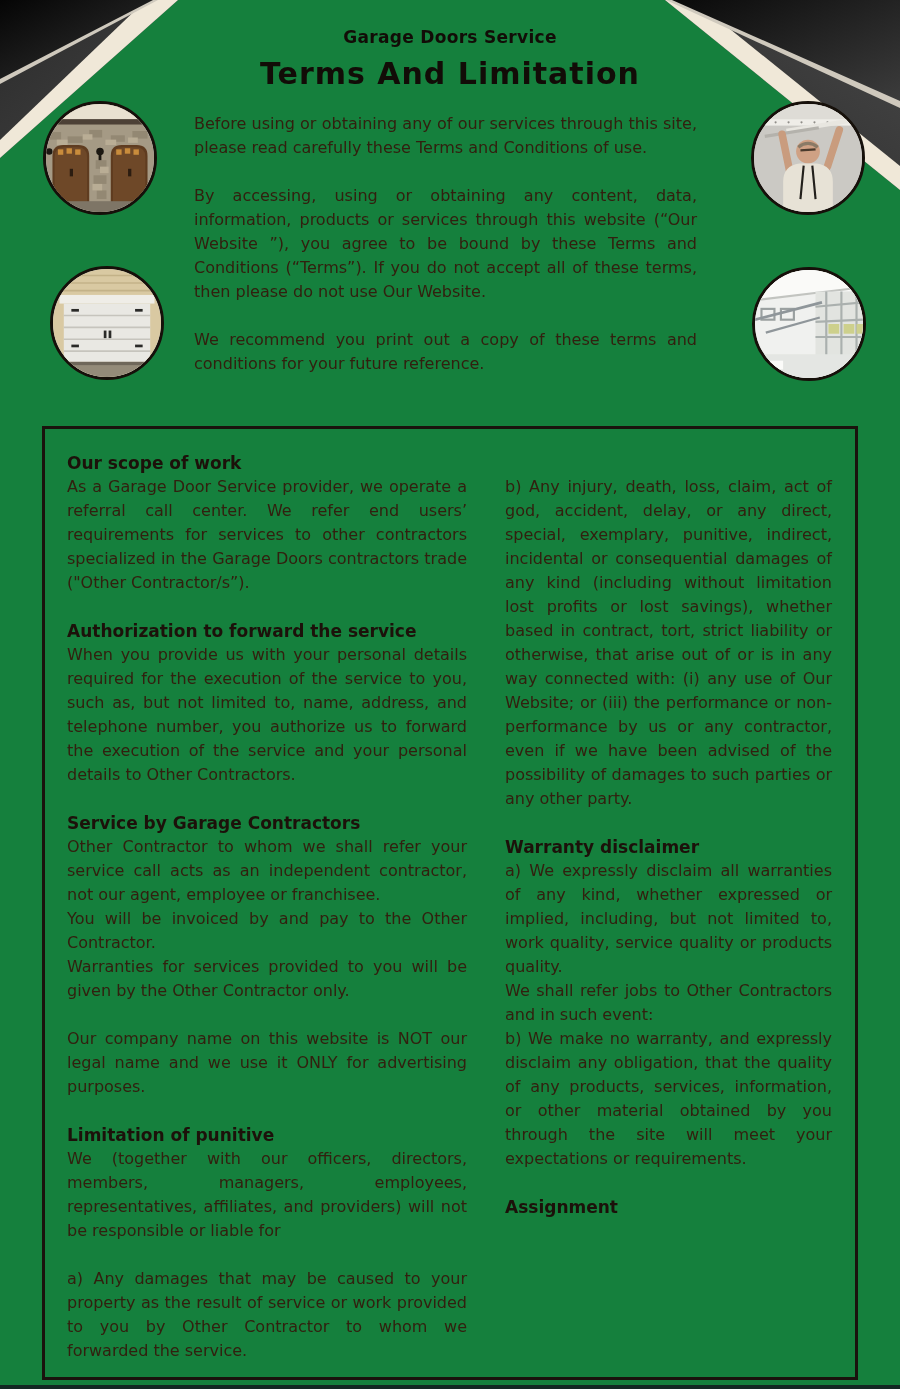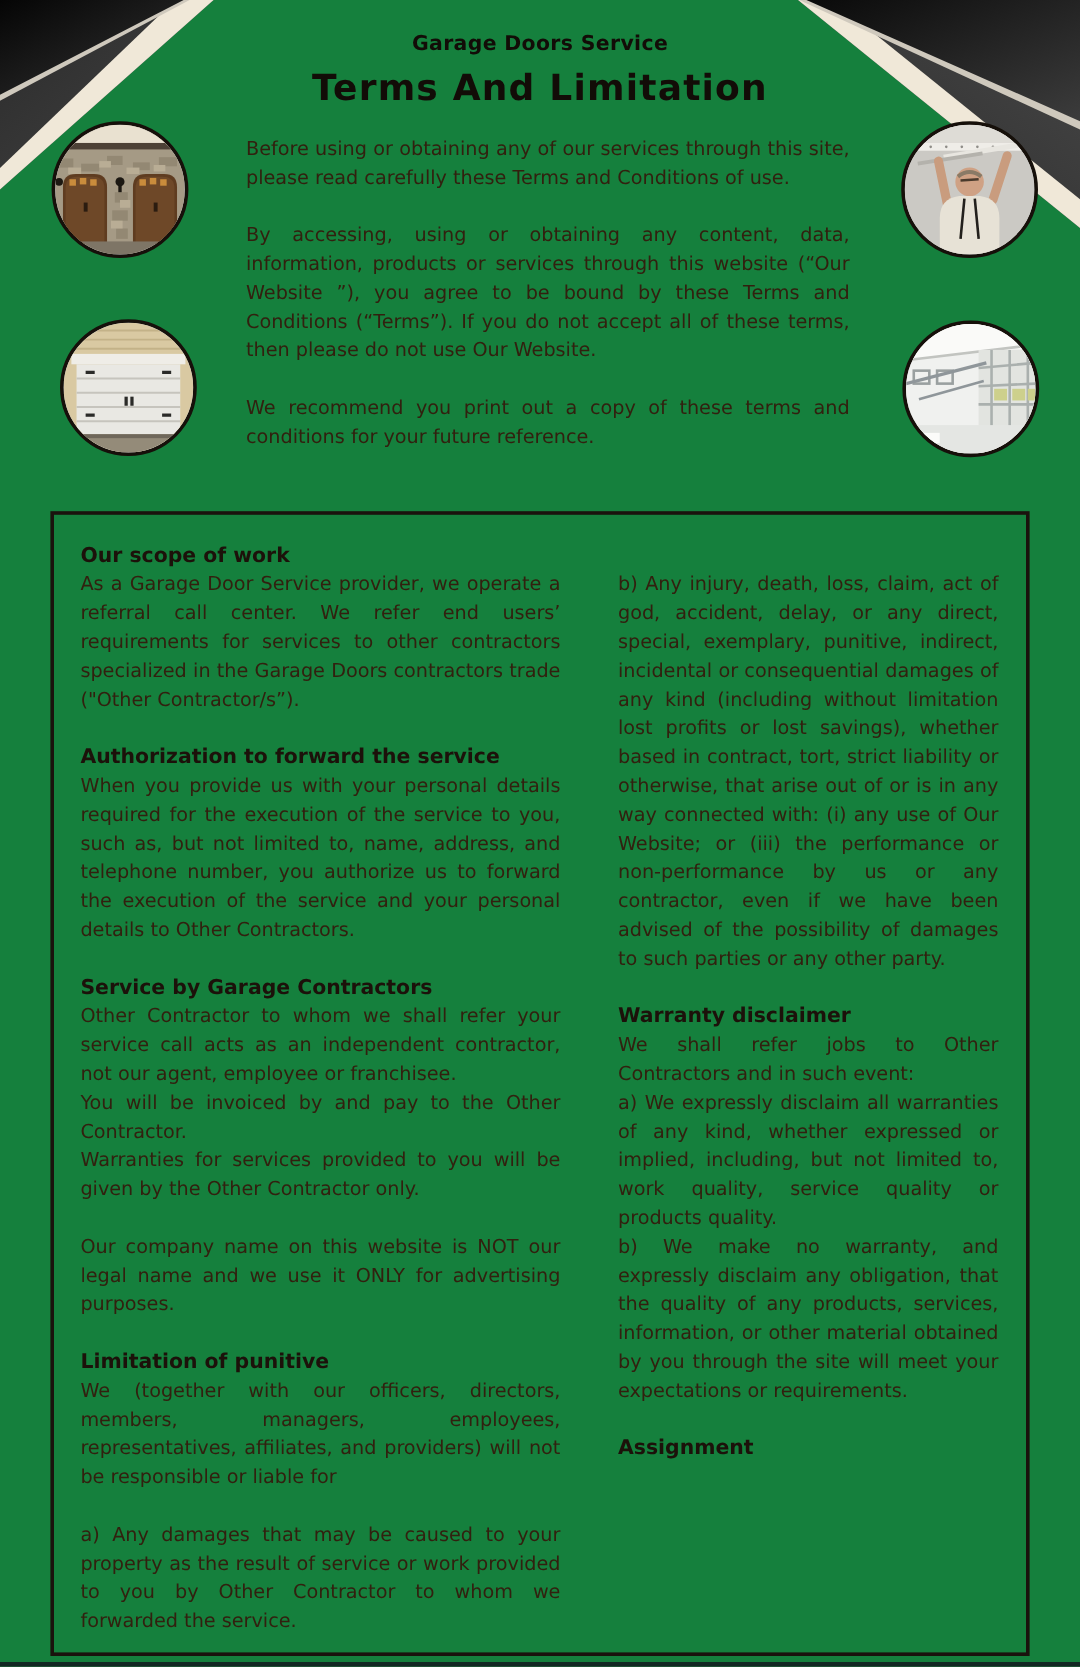--- a/index.html
+++ b/index.html
@@ -19,27 +19,27 @@
     position:absolute; width:114px; height:114px; border-radius:50%;
     border:3px solid #16100a; overflow:hidden; z-index:2; box-sizing:border-box;
     background:#ccc;
   }
   .photo svg { display:block; width:100%; height:100%; }
   .photo-1 { left:43px;  top:101px; }
   .photo-2 { left:50px;  top:266px; }
   .photo-3 { left:751px; top:101px; }
   .photo-4 { left:752px; top:267px; }
 
-  .intro { position:absolute; left:205px; top:112px; width:503px; z-index:2; }
+  .intro { position:absolute; left:194px; top:112px; width:503px; z-index:2; }
 
   .terms-box {
     position:absolute; left:42px; top:426px; width:816px; bottom:9px;
     border:3px solid #1a130d; box-sizing:border-box;
     padding:22px 23px 18px 22px;
-    display:flex; gap:48px; z-index:2;
+    display:flex; gap:38px; z-index:2;
   }
   .col-left  { width:400px; flex:0 0 auto; }
   .col-right { flex:1 1 auto; min-width:0; }
 
   .sec-h { font-size:17px; line-height:24px; font-weight:bold; color:#1c110a; margin:0; }
   .sec-p { font-size:16px; line-height:24px; color:#32200f; margin:0; text-align:justify; }
   .gap   { height:24px; }
 
   .bottom-bar { position:absolute; left:0; right:0; bottom:0; height:4px; background:#132823; z-index:3; }
 </style>
@@ -250,22 +250,22 @@
         <h3 class="sec-h">Limitation of punitive</h3>
         <p class="sec-p">We (together with our officers, directors, members, managers, employees, representatives, affiliates, and providers) will not be responsible or liable for</p>
         <div class="gap"></div>
         <p class="sec-p">a) Any damages that may be caused to your property as the result of service or work provided to you by Other Contractor to whom we forwarded the service.</p>
       </div>
     <div class="col-right">
         <div class="gap"></div>
         <p class="sec-p">b) Any injury, death, loss, claim, act of god, accident, delay, or any direct, special, exemplary, punitive, indirect, incidental or consequential damages of any kind (including without limitation lost profits or lost savings), whether based in contract, tort, strict liability or otherwise, that arise out of or is in any way connected with: (i) any use of Our Website; or (iii) the performance or non-performance by us or any contractor, even if we have been advised of the possibility of damages to such parties or any other party.</p>
         <div class="gap"></div>
         <h3 class="sec-h">Warranty disclaimer</h3>
+        <p class="sec-p">a) We expressly disclaim all warranties of any kind, whether expressed or implied, including, but not limited to, work quality, service quality or products quality.</p>
         <p class="sec-p">We shall refer jobs to Other Contractors and in such event:</p>
-        <p class="sec-p">a) We expressly disclaim all warranties of any kind, whether expressed or implied, including, but not limited to, work quality, service quality or products quality.</p>
         <p class="sec-p">b) We make no warranty, and expressly disclaim any obligation, that the quality of any products, services, information, or other material obtained by you through the site will meet your expectations or requirements.</p>
         <div class="gap"></div>
         <h3 class="sec-h">Assignment</h3>
       </div>
   </div>
 
   <div class="bottom-bar"></div>
 </div>
 
 </body></html>

